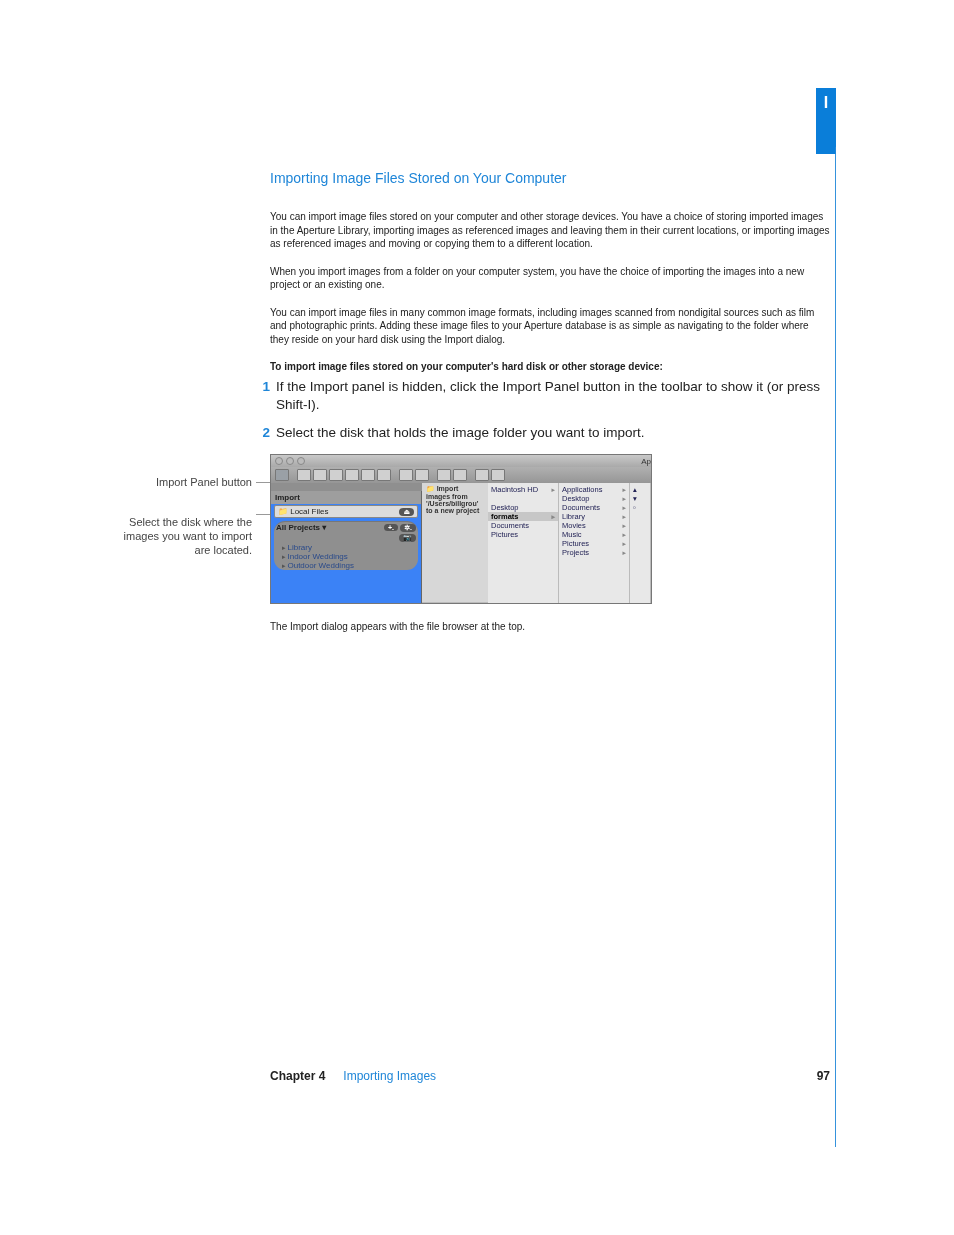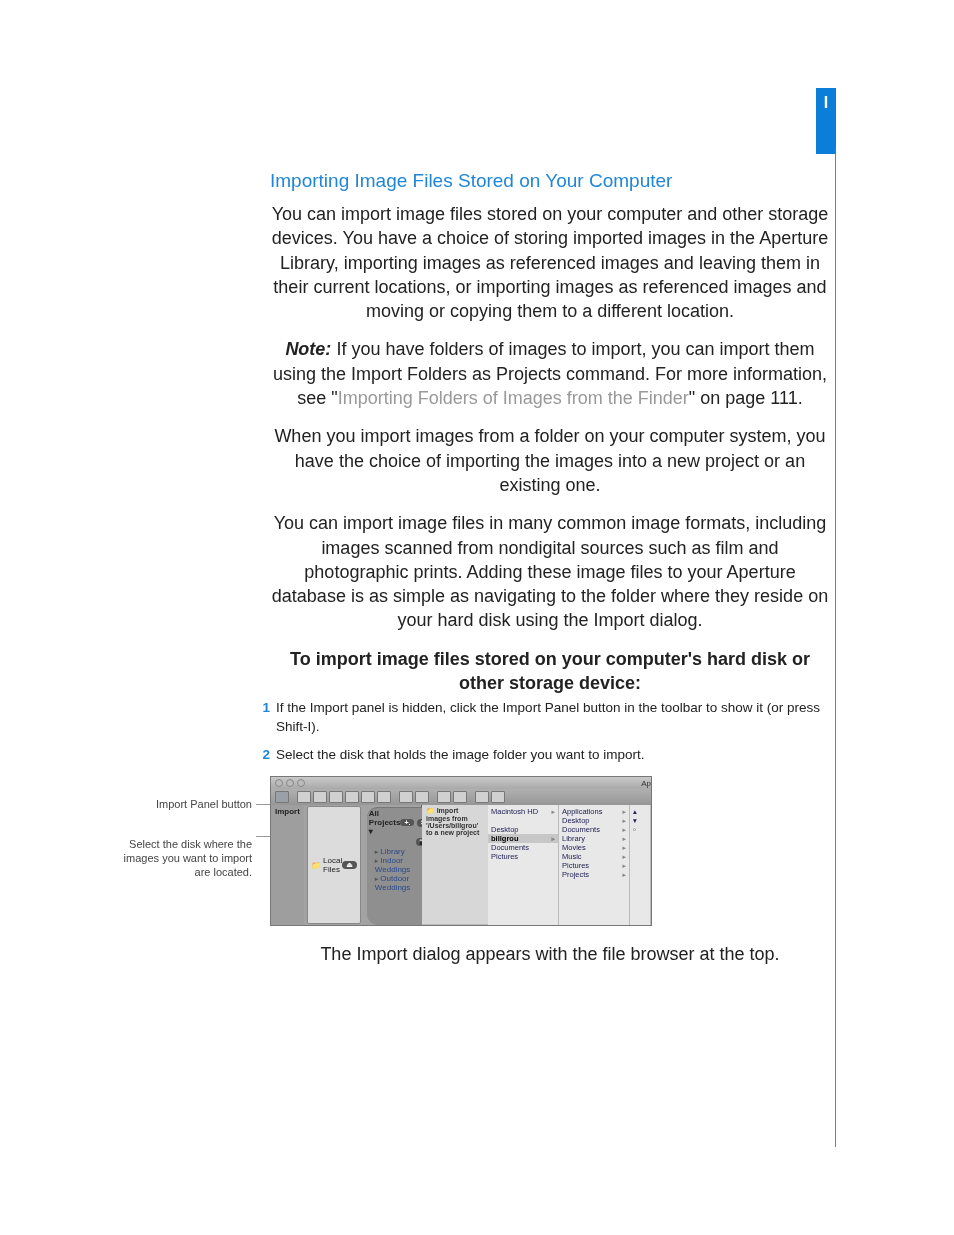--- a/index.html
+++ b/index.html
@@ -30,29 +30,28 @@
     padding-top: 6px;
   }
   .content {
     position: absolute;
     left: 270px;
     top: 170px;
     width: 560px;
   }
   h1 {
     color: #1f86d8;
-    font-size: 19px;
+    font-size: 14px;
     font-weight: 400;
-    margin: 0 0 10px 0;
+    margin: 0 0 24px 0;
   }
   p {
     margin: 0 0 14px 0;
     line-height: 1.35;
-    font-size: 18px;
-    text-align: center;
+    font-size: 10px;
   }
   .note-label {
     font-style: italic;
     font-weight: bold;
   }
   .link {
     color: #999;
   }
   .bold-intro {
     font-weight: bold;
@@ -132,23 +131,25 @@
   .tbtn.import-btn {
     background: #9aa0a6;
   }
   .tsep { width:4px; }
   .mini-body {
     display: flex;
     height: calc(100% - 28px);
   }
   .mini-left {
     width: 150px;
-    background: #a3a3a3;
+    background: #3b82f6;
     border-right: 1px solid #666;
     display: flex;
+    flex-direction: column;
+    margin-top: 8px;
   }
   .mini-import-label {
     font-size: 8px;
     font-weight: bold;
     padding: 2px 4px;
     color: #222;
     background: #9e9e9e;
   }
   .mini-row {
     display: flex;
@@ -256,23 +257,20 @@
 <div class="page">
 
   <div class="side-tab">I</div>
   <div class="side-rule"></div>
 
   <div class="content">
     <h1>Importing Image Files Stored on Your Computer</h1>
 
     <p>You can import image files stored on your computer and other storage devices. You have a choice of storing imported images in the Aperture Library, importing images as referenced images and leaving them in their current locations, or importing images as referenced images and moving or copying them to a different location.</p>
 
-    <p>
-      <span class="note-label">Note:</span><span>  If you have folders of images to import, you can import them using the Import Folders as Projects command. For more information, see "</span><span class="link">Importing Folders of Images from the Finder</span><span>" on page 111.</span>
-    </p>
 
     <p>When you import images from a folder on your computer system, you have the choice of importing the images into a new project or an existing one.</p>
     <p>You can import image files in many common image formats, including images scanned from nondigital sources such as film and photographic prints. Adding these image files to your Aperture database is as simple as navigating to the folder where they reside on your hard disk using the Import dialog.</p>
 
     <p class="bold-intro">To import image files stored on your computer's hard disk or other storage device:</p>
 
     <div class="step">
       <div class="step-num">1</div>
       <div class="step-text">If the Import panel is hidden, click the Import Panel button in the toolbar to show it (or press Shift-I).</div>
     </div>
@@ -349,21 +347,21 @@
               <div class="mini-col">
                 <div class="ci">
                     <span>Macintosh HD</span>
                     <span class="arw">▸</span>
                   </div>
                 <div class="ci">&nbsp;</div>
                 <div class="ci">
                     <span>Desktop</span>
                   </div>
                 <div class="ci sel">
-                    <span>billgrou</span>
+                    <span>formats</span>
                     <span class="arw">▸</span>
                   </div>
                 <div class="ci">
                     <span>Documents</span>
                   </div>
                 <div class="ci">
                     <span>Pictures</span>
                   </div>
               </div>
               <div class="mini-col">
@@ -407,14 +405,20 @@
               </div>
             </div>
           </div>
         </div>
       </div>
     </div>
 
     <p>The Import dialog appears with the file browser at the top.</p>
   </div>
 
+  <div class="footer">
+    <span class="chap">Chapter 4</span>
+    <span class="chtitle">Importing Images</span>
+    <span class="spacer"></span>
+    <span class="pnum">97</span>
+  </div>
 
 </div>
 
 </body></html>

